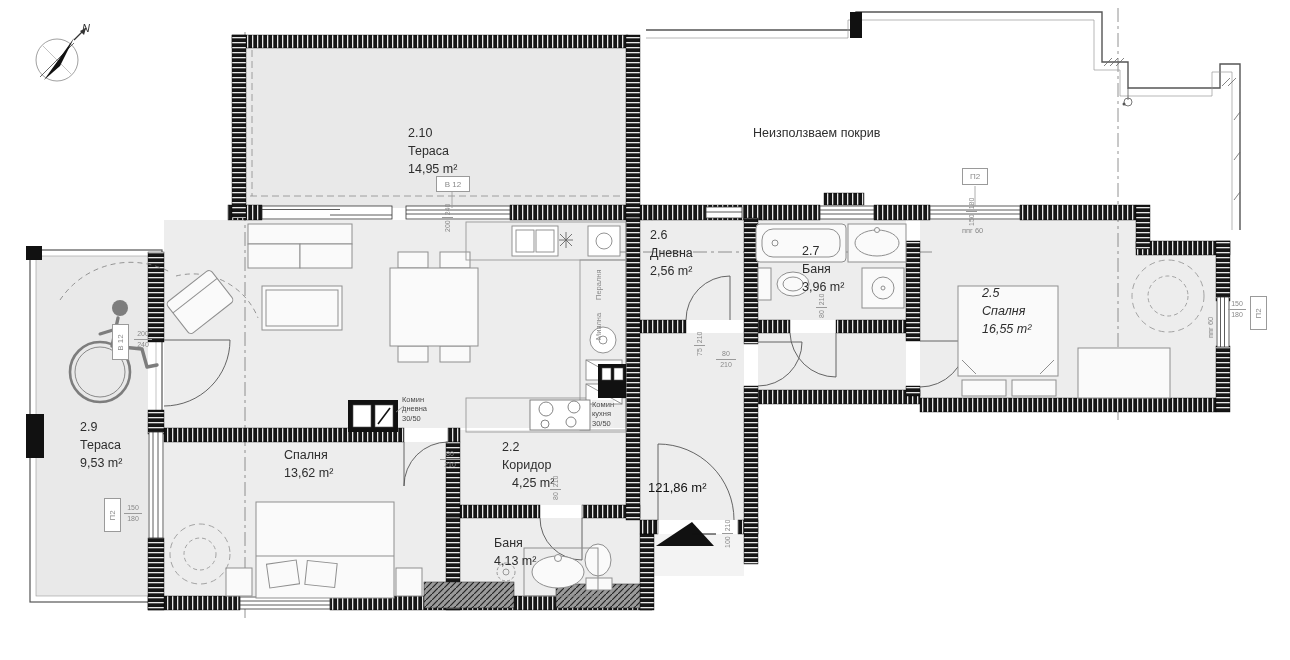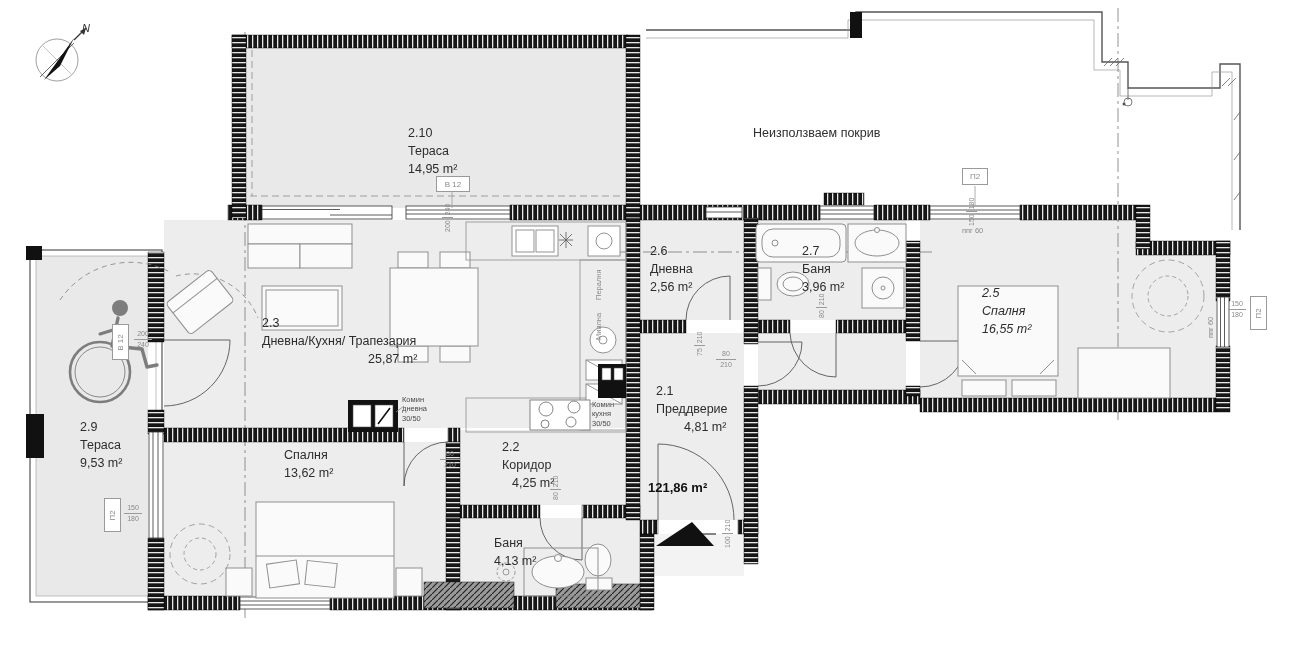--- a/index.html
+++ b/index.html
@@ -3,21 +3,21 @@
 <meta charset="utf-8">
 <style>
   html,body{margin:0;padding:0;background:#fff;}
   .plan{position:relative;width:1290px;height:660px;background:#fff;overflow:hidden;
         font-family:"Liberation Sans",sans-serif;color:#2d2d2d;}
   .plan svg{position:absolute;left:0;top:0;}
   .rl{position:absolute;font-size:12.5px;line-height:1.45;color:#2d2d2d;white-space:nowrap;}
   .rl .num{display:block;}
   .tiny{position:absolute;font-size:7.5px;line-height:1.25;color:#4a4a4a;white-space:nowrap;}
   .gray{color:#8a8a8a;}
-  .total{position:absolute;font-size:13px;font-weight:bold;color:#111;white-space:nowrap;}
+  .total{position:absolute;font-size:13px;font-weight:normal;color:#111;white-space:nowrap;}
   .vdim{position:absolute;display:flex;align-items:center;gap:2px;font-size:7px;color:#8a8a8a;
         transform:rotate(-90deg);transform-origin:0 0;white-space:nowrap;}
   .vdim .bar{width:1px;height:11px;background:#9a9a9a;display:inline-block;}
   .hdim{position:absolute;font-size:7px;color:#8a8a8a;text-align:center;line-height:1.15;}
   .hdim .bar{height:1px;background:#9a9a9a;margin:1px 0;display:block;}
   .mbox{position:absolute;border:1px solid #9a9a9a;background:#fff;color:#8a8a8a;font-size:8px;
         display:flex;align-items:center;justify-content:center;box-sizing:border-box;}
   .vrot{position:absolute;font-size:7.5px;color:#8a8a8a;transform:rotate(-90deg);
         transform-origin:0 0;white-space:nowrap;}
   .north{position:absolute;font-size:11px;font-style:italic;color:#333;}
@@ -388,49 +388,39 @@
 <div class="north" style="left:82px;top:22px;">N</div>
 
 <div class="rl" style="left:753px;top:124px;">Неизползваем покрив</div>
 
 <div class="rl" style="left:408px;top:124px;">
   <span class="num">2.10</span>
   <span class="num">Тераса</span>
   <span class="num">14,95 m²</span>
 </div>
 
-<div class="rl" style="left:262px;top:314px;">
-  <span class="num">2.3</span>
-  <span class="num">Дневна/Кухня/ Трапезария</span>
-  <span class="num" style="padding-left:106px;">25,87  m²</span>
-</div>
-
-<div class="rl" style="left:650px;top:242px;">
+
+<div class="rl" style="left:650px;top:226px;">
   <span class="num">2.6</span>
   <span class="num">Дневна</span>
   <span class="num">2,56 m²</span>
 </div>
 
 <div class="rl" style="left:802px;top:242px;">
   <span class="num">2.7</span>
   <span class="num">Баня</span>
   <span class="num">3,96 m²</span>
 </div>
 
 <div class="rl" style="left:982px;top:284px;font-style:italic;">
   <span class="num">2.5</span>
   <span class="num">Спалня</span>
   <span class="num">16,55 m²</span>
 </div>
 
-<div class="rl" style="left:656px;top:382px;">
-  <span class="num">2.1</span>
-  <span class="num">Преддверие</span>
-  <span class="num" style="padding-left:28px;">4,81 m²</span>
-</div>
 
 <div class="rl" style="left:502px;top:438px;">
   <span class="num">2.2</span>
   <span class="num">Коридор</span>
   <span class="num" style="padding-left:10px;">4,25 m²</span>
 </div>
 
 <div class="rl" style="left:284px;top:446px;">
   <span class="num">Спалня</span>
   <span class="num">13,62 m²</span>

